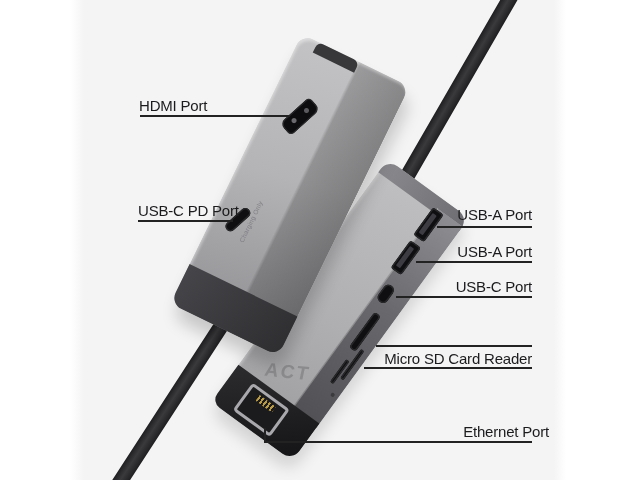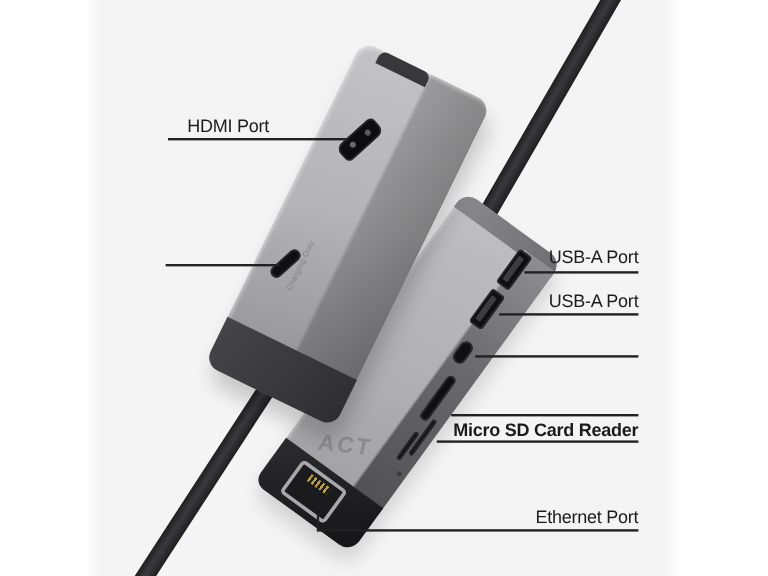--- a/index.html
+++ b/index.html
@@ -99,34 +99,36 @@
   <div class="cable cable-bottom"></div>
 
   <div class="hub-top">
     <div class="end-cap-top"></div>
     <div class="slot hdmi" style="position:absolute;"></div>
     <div class="slot usb-c-pd" style="position:absolute;"></div>
     <div class="charging-note">Charging Only</div>
     <div class="end-cap-bottom"></div>
   </div>
 
-  <div class="callout-label" style="left:156px;top:97px;">HDMI Port</div>
+  <div class="callout-label" style="left:139px;top:97px;">HDMI Port</div>
   <div class="leader" style="left:140px;top:115px;width:150px;"></div>
 
+  <div class="callout-label" style="left:138px;top:202px;">USB-C PD Port</div>
   <div class="leader" style="left:138px;top:220px;width:95px;"></div>
 
   <div class="callout-label align-right" style="right:108px;top:206px;">USB-A Port</div>
   <div class="leader" style="left:437px;top:226px;width:95px;"></div>
 
   <div class="callout-label align-right" style="right:108px;top:243px;">USB-A Port</div>
   <div class="leader" style="left:416px;top:261px;width:116px;"></div>
 
+  <div class="callout-label align-right" style="right:108px;top:278px;">USB-C Port</div>
   <div class="leader" style="left:396px;top:296px;width:136px;"></div>
 
   <div class="leader" style="left:376px;top:345px;width:156px;"></div>
 
-  <div class="callout-label align-right" style="right:108px;top:350px;font-weight:bold;">Micro SD Card Reader</div>
+  <div class="callout-label align-right" style="right:108px;top:350px;">Micro SD Card Reader</div>
   <div class="leader" style="left:364px;top:367px;width:168px;"></div>
 
-  <div class="callout-label align-right" style="right:108px;top:423px;">Ethernet Port</div>
+  <div class="callout-label align-right" style="right:91px;top:423px;">Ethernet Port</div>
   <div class="leader-v" style="left:264px;top:428px;height:14px;"></div>
   <div class="leader" style="left:264px;top:441px;width:268px;"></div>
 </div>
 
 </body></html>

